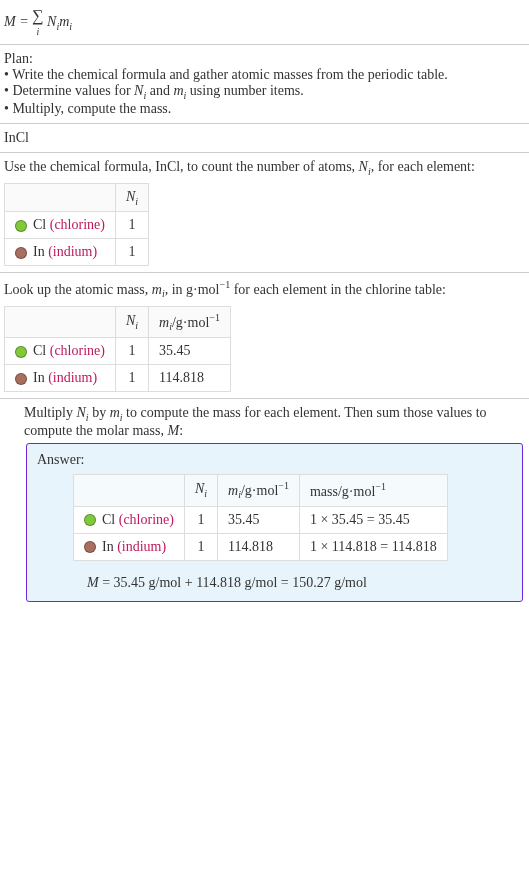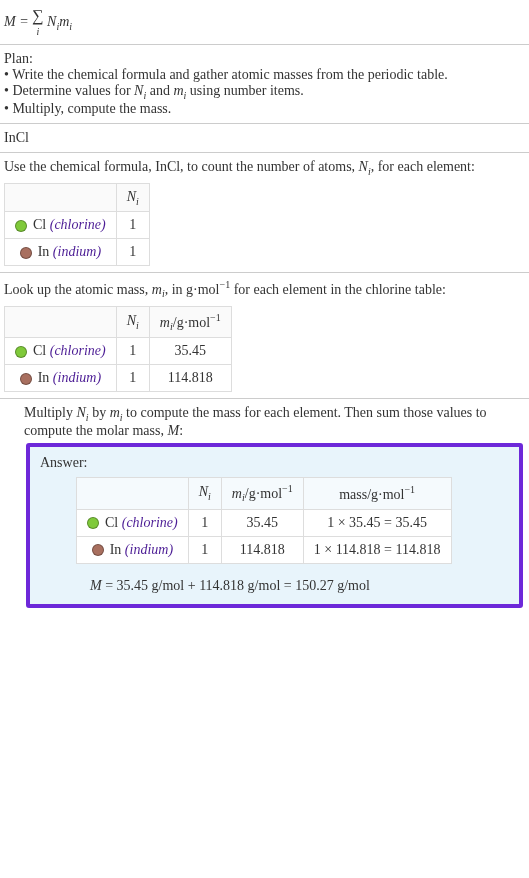--- a/index.html
+++ b/index.html
@@ -22,42 +22,42 @@
   }
   .sub { font-size: 10px; vertical-align: sub; font-style: italic; }
   .sup { font-size: 10px; vertical-align: super; }
   table {
     border-collapse: collapse;
     margin-top: 6px;
   }
   th, td {
     border: 1px solid #ddd;
     padding: 5px 10px;
-    text-align: center;
+    text-align: left;
     font-weight: normal;
   }
   th {
     background: #fafafa;
   }
   td.num { text-align: center; }
   .dot {
     display: inline-block;
     width: 10px;
     height: 10px;
     border-radius: 50%;
     margin-right: 6px;
     vertical-align: middle;
     border: 1px solid rgba(0,0,0,0.3);
   }
   .dot.cl { background: #7fc93a; }
   .dot.in { background: #a86f5f; }
-  .muted { color: #4c1d95; font-style: italic; }
+  .muted { color: #be185d; }
   .answer-box {
     background: #e8f4fb;
-    border: 4px solid #6d28d9;
+    border: 1px solid #6d28d9;
     border-radius: 3px;
     margin: 4px 2px 8px 2px;
     padding: 8px 10px 10px 10px;
   }
   .answer-inner {
     margin-left: 36px;
   }
   .answer-box table {
     background: #fff;
   }

